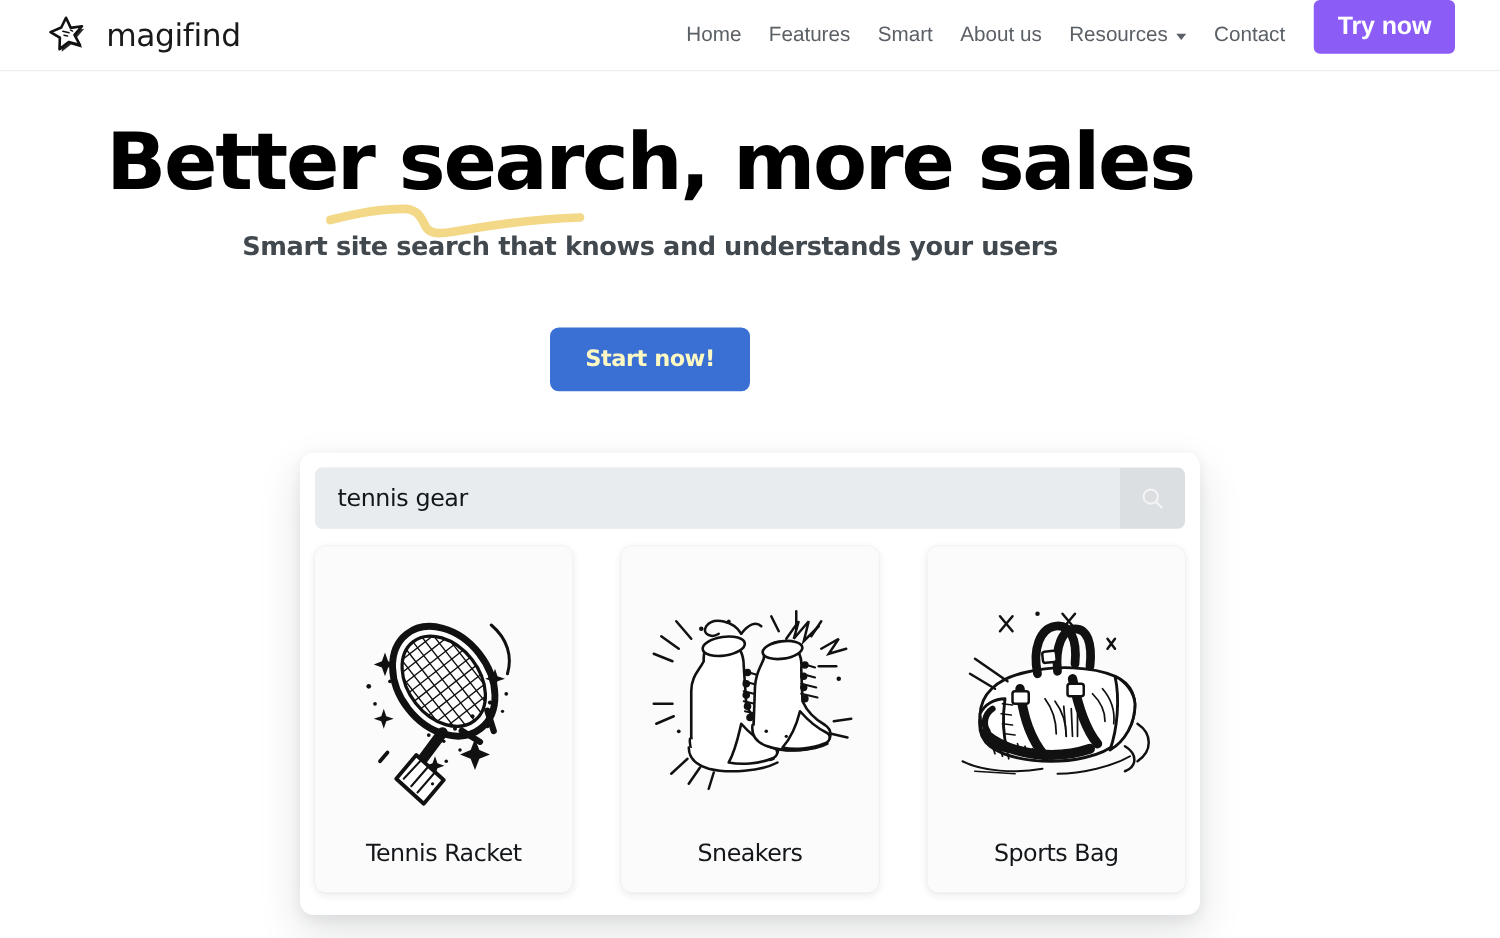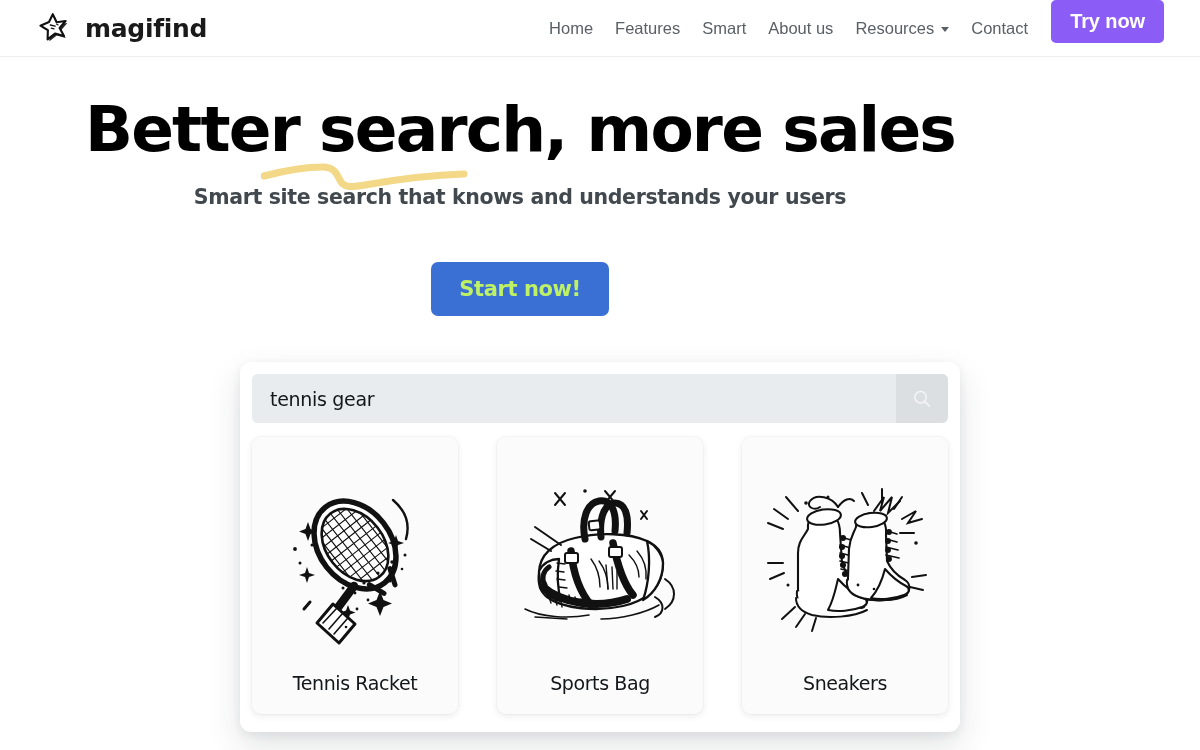--- a/index.html
+++ b/index.html
@@ -30,21 +30,21 @@
     top: 8px;
     display: flex;
     align-items: center;
     gap: 9px;
     text-decoration: none;
     cursor: pointer;
   }
   .brand-mark { width: 40px; height: 40px; display: block; }
   .brand-name {
     font-size: 25px;
-    font-weight: 700;
+    font-weight: 400;
     color: #1a1a1a;
     letter-spacing: -0.3px;
     line-height: 1;
     font-family: "DejaVu Sans", sans-serif;
     text-align: center;
   }
 
   .main-nav {
     position: absolute;
     right: 36px;
@@ -127,22 +127,22 @@
     margin-top: 18px;
     font-size: 20.5px;
     font-weight: 700;
     color: #41484e;
     letter-spacing: -0.35px;
     font-family: "DejaVu Sans", sans-serif;
   }
   .btn-start {
     margin-top: 53px;
     background: #3a6fd4;
-    color: #bef264;
-    font-size: 21px;
+    color: #fef9c3;
+    font-size: 18px;
     font-weight: 700;
     border: none;
     border-radius: 7px;
     padding: 15px 28px;
     cursor: pointer;
     font-family: "DejaVu Sans", sans-serif;
     letter-spacing: -0.4px;
   }
 
   
@@ -356,20 +356,92 @@
               <circle cx="142" cy="102" r="1.3"></circle>
           </g>
         </svg>
       </div>
       <div class="card-label">Tennis Racket</div>
     </div>
 
     <div class="product-card">
       <div class="card-art">
         <svg width="190" height="190" viewBox="0 0 190 190" xmlns="http://www.w3.org/2000/svg">
+          <g stroke="#111" fill="#fff" stroke-width="2.1" stroke-linecap="round" stroke-linejoin="round">
+
+            <path d="M58 62 C57 50, 66 43, 76 45 C86 47, 90 56, 90 66 L92 96
+                     C96 108, 104 116, 112 122 C119 127, 120 136, 112 140
+                     C100 146, 80 148, 66 144 C54 141, 48 133, 48 122
+                     L48 86 C48 74, 54 70, 58 62 Z"></path>
+            <path d="M47 124 C46 132, 50 139, 58 142 C74 148, 100 147, 114 140" stroke-width="2"></path>
+            <path d="M46 131 C46 139, 52 145, 62 148 C78 152, 104 150, 117 143" stroke-width="2"></path>
+
+            <path d="M88 112 C96 121, 106 128, 114 131 C118 133, 118 138, 112 140
+                     C102 144, 88 145, 78 143 C84 132, 86 120, 88 112 Z" fill="#fff"></path>
+
+            <ellipse cx="74" cy="50" rx="17" ry="7.5" transform="rotate(-8 74 50)"></ellipse>
+
+            <g stroke-width="1.7">
+              <path d="M91 70 L101 73 M90 78 L101 81 M90 86 L102 89 M90 94 L103 97 M91 102 L104 105"></path>
+              <circle cx="93" cy="71" r="2.2" fill="#111"></circle>
+              <circle cx="92" cy="80" r="2.2" fill="#111"></circle>
+              <circle cx="92" cy="89" r="2.2" fill="#111"></circle>
+              <circle cx="93" cy="98" r="2.2" fill="#111"></circle>
+              <circle cx="95" cy="107" r="2.2" fill="#111"></circle>
+            </g>
+
+            <path d="M106 60 C106 50, 114 45, 123 47 C133 49, 137 58, 136 68
+                     L137 94 C141 103, 148 109, 155 113 C161 117, 161 125, 154 128
+                     C142 134, 124 135, 112 131 C101 127, 97 120, 98 110
+                     L99 82 C100 70, 103 68, 106 60 Z"></path>
+            <path d="M97 113 C96 121, 100 127, 109 130 C124 135, 146 134, 157 128" stroke-width="2"></path>
+
+            <path d="M135 102 C142 110, 150 116, 156 119 C160 121, 160 126, 154 128
+                     C144 132, 130 133, 121 131 C129 122, 133 110, 135 102 Z" fill="#fff"></path>
+            <ellipse cx="121" cy="53" rx="16" ry="7" transform="rotate(-8 121 53)"></ellipse>
+
+            <g stroke-width="1.7">
+              <path d="M137 64 L147 67 M136 72 L147 75 M136 80 L148 83 M136 88 L149 91"></path>
+              <circle cx="139" cy="65" r="2.1" fill="#111"></circle>
+              <circle cx="138" cy="74" r="2.1" fill="#111"></circle>
+              <circle cx="138" cy="83" r="2.1" fill="#111"></circle>
+              <circle cx="139" cy="92" r="2.1" fill="#111"></circle>
+            </g>
+
+            <path d="M88 40 C82 30, 66 26, 60 34 C56 40, 64 44, 70 40" stroke-width="2" fill="none"></path>
+            <path d="M88 40 C94 32, 100 30, 104 34" stroke-width="2" fill="none"></path>
+          </g>
+
+          <g stroke="#111" stroke-width="2" fill="none" stroke-linecap="round">
+            <path d="M48 44 L36 30 M38 52 L24 42 M33 62 L18 56"></path>
+            <path d="M33 96 L18 96 M34 106 L20 112"></path>
+            <path d="M45 140 L32 152 M55 147 L46 160 M66 151 L62 164"></path>
+            <path d="M162 110 L176 108 M160 120 L173 123"></path>
+            <path d="M118 38 L112 26 M132 36 L132 22 M144 42 L152 30"></path>
+
+            <path d="M124 44 L134 30 L130 44 L142 30 L138 46 L150 34"></path>
+            <path d="M152 52 L166 44 L158 56 L172 52"></path>
+            <path d="M150 66 L164 66"></path>
+          </g>
+          <g fill="#111">
+            <circle cx="56" cy="36" r="1.8"></circle>
+              <circle cx="78" cy="30" r="1.5"></circle>
+            <circle cx="166" cy="76" r="1.8"></circle>
+              <circle cx="38" cy="118" r="1.5"></circle>
+            <circle cx="108" cy="118" r="1.4"></circle>
+              <circle cx="124" cy="122" r="1.3"></circle>
+          </g>
+        </svg>
+      </div>
+      <div class="card-label">Sneakers</div>
+    </div>
+
+    <div class="product-card">
+      <div class="card-art">
+        <svg width="190" height="190" viewBox="0 0 190 190" xmlns="http://www.w3.org/2000/svg">
 
           <g stroke="#111" stroke-width="2.3" fill="#fff" stroke-linejoin="round" stroke-linecap="round">
             <path d="M34 106 C34 88, 48 76, 70 71 C94 65, 124 66, 142 74
                      C156 80, 160 92, 157 106 C154 122, 140 134, 118 139
                      C92 145, 58 142, 42 130 C34 124, 33 114, 34 106 Z"></path>
 
             <path d="M34 104 C38 96, 46 92, 54 92 C52 106, 52 120, 56 134
                      C46 132, 38 126, 35 116 Z"></path>
 
             <path d="M142 74 C150 78, 157 86, 158 96 C158 112, 150 126, 138 133
@@ -420,86 +492,14 @@
             <path d="M136 44 L142 52 M142 44 L136 52"></path>
           </g>
           <g fill="#111">
             <circle cx="80" cy="24" r="1.8"></circle>
           </g>
         </svg>
       </div>
       <div class="card-label">Sports Bag</div>
     </div>
 
-    <div class="product-card">
-      <div class="card-art">
-        <svg width="190" height="190" viewBox="0 0 190 190" xmlns="http://www.w3.org/2000/svg">
-          <g stroke="#111" fill="#fff" stroke-width="2.1" stroke-linecap="round" stroke-linejoin="round">
-
-            <path d="M58 62 C57 50, 66 43, 76 45 C86 47, 90 56, 90 66 L92 96
-                     C96 108, 104 116, 112 122 C119 127, 120 136, 112 140
-                     C100 146, 80 148, 66 144 C54 141, 48 133, 48 122
-                     L48 86 C48 74, 54 70, 58 62 Z"></path>
-            <path d="M47 124 C46 132, 50 139, 58 142 C74 148, 100 147, 114 140" stroke-width="2"></path>
-            <path d="M46 131 C46 139, 52 145, 62 148 C78 152, 104 150, 117 143" stroke-width="2"></path>
-
-            <path d="M88 112 C96 121, 106 128, 114 131 C118 133, 118 138, 112 140
-                     C102 144, 88 145, 78 143 C84 132, 86 120, 88 112 Z" fill="#fff"></path>
-
-            <ellipse cx="74" cy="50" rx="17" ry="7.5" transform="rotate(-8 74 50)"></ellipse>
-
-            <g stroke-width="1.7">
-              <path d="M91 70 L101 73 M90 78 L101 81 M90 86 L102 89 M90 94 L103 97 M91 102 L104 105"></path>
-              <circle cx="93" cy="71" r="2.2" fill="#111"></circle>
-              <circle cx="92" cy="80" r="2.2" fill="#111"></circle>
-              <circle cx="92" cy="89" r="2.2" fill="#111"></circle>
-              <circle cx="93" cy="98" r="2.2" fill="#111"></circle>
-              <circle cx="95" cy="107" r="2.2" fill="#111"></circle>
-            </g>
-
-            <path d="M106 60 C106 50, 114 45, 123 47 C133 49, 137 58, 136 68
-                     L137 94 C141 103, 148 109, 155 113 C161 117, 161 125, 154 128
-                     C142 134, 124 135, 112 131 C101 127, 97 120, 98 110
-                     L99 82 C100 70, 103 68, 106 60 Z"></path>
-            <path d="M97 113 C96 121, 100 127, 109 130 C124 135, 146 134, 157 128" stroke-width="2"></path>
-
-            <path d="M135 102 C142 110, 150 116, 156 119 C160 121, 160 126, 154 128
-                     C144 132, 130 133, 121 131 C129 122, 133 110, 135 102 Z" fill="#fff"></path>
-            <ellipse cx="121" cy="53" rx="16" ry="7" transform="rotate(-8 121 53)"></ellipse>
-
-            <g stroke-width="1.7">
-              <path d="M137 64 L147 67 M136 72 L147 75 M136 80 L148 83 M136 88 L149 91"></path>
-              <circle cx="139" cy="65" r="2.1" fill="#111"></circle>
-              <circle cx="138" cy="74" r="2.1" fill="#111"></circle>
-              <circle cx="138" cy="83" r="2.1" fill="#111"></circle>
-              <circle cx="139" cy="92" r="2.1" fill="#111"></circle>
-            </g>
-
-            <path d="M88 40 C82 30, 66 26, 60 34 C56 40, 64 44, 70 40" stroke-width="2" fill="none"></path>
-            <path d="M88 40 C94 32, 100 30, 104 34" stroke-width="2" fill="none"></path>
-          </g>
-
-          <g stroke="#111" stroke-width="2" fill="none" stroke-linecap="round">
-            <path d="M48 44 L36 30 M38 52 L24 42 M33 62 L18 56"></path>
-            <path d="M33 96 L18 96 M34 106 L20 112"></path>
-            <path d="M45 140 L32 152 M55 147 L46 160 M66 151 L62 164"></path>
-            <path d="M162 110 L176 108 M160 120 L173 123"></path>
-            <path d="M118 38 L112 26 M132 36 L132 22 M144 42 L152 30"></path>
-
-            <path d="M124 44 L134 30 L130 44 L142 30 L138 46 L150 34"></path>
-            <path d="M152 52 L166 44 L158 56 L172 52"></path>
-            <path d="M150 66 L164 66"></path>
-          </g>
-          <g fill="#111">
-            <circle cx="56" cy="36" r="1.8"></circle>
-              <circle cx="78" cy="30" r="1.5"></circle>
-            <circle cx="166" cy="76" r="1.8"></circle>
-              <circle cx="38" cy="118" r="1.5"></circle>
-            <circle cx="108" cy="118" r="1.4"></circle>
-              <circle cx="124" cy="122" r="1.3"></circle>
-          </g>
-        </svg>
-      </div>
-      <div class="card-label">Sneakers</div>
-    </div>
-
   </div>
 </div>
 
 </body></html>

